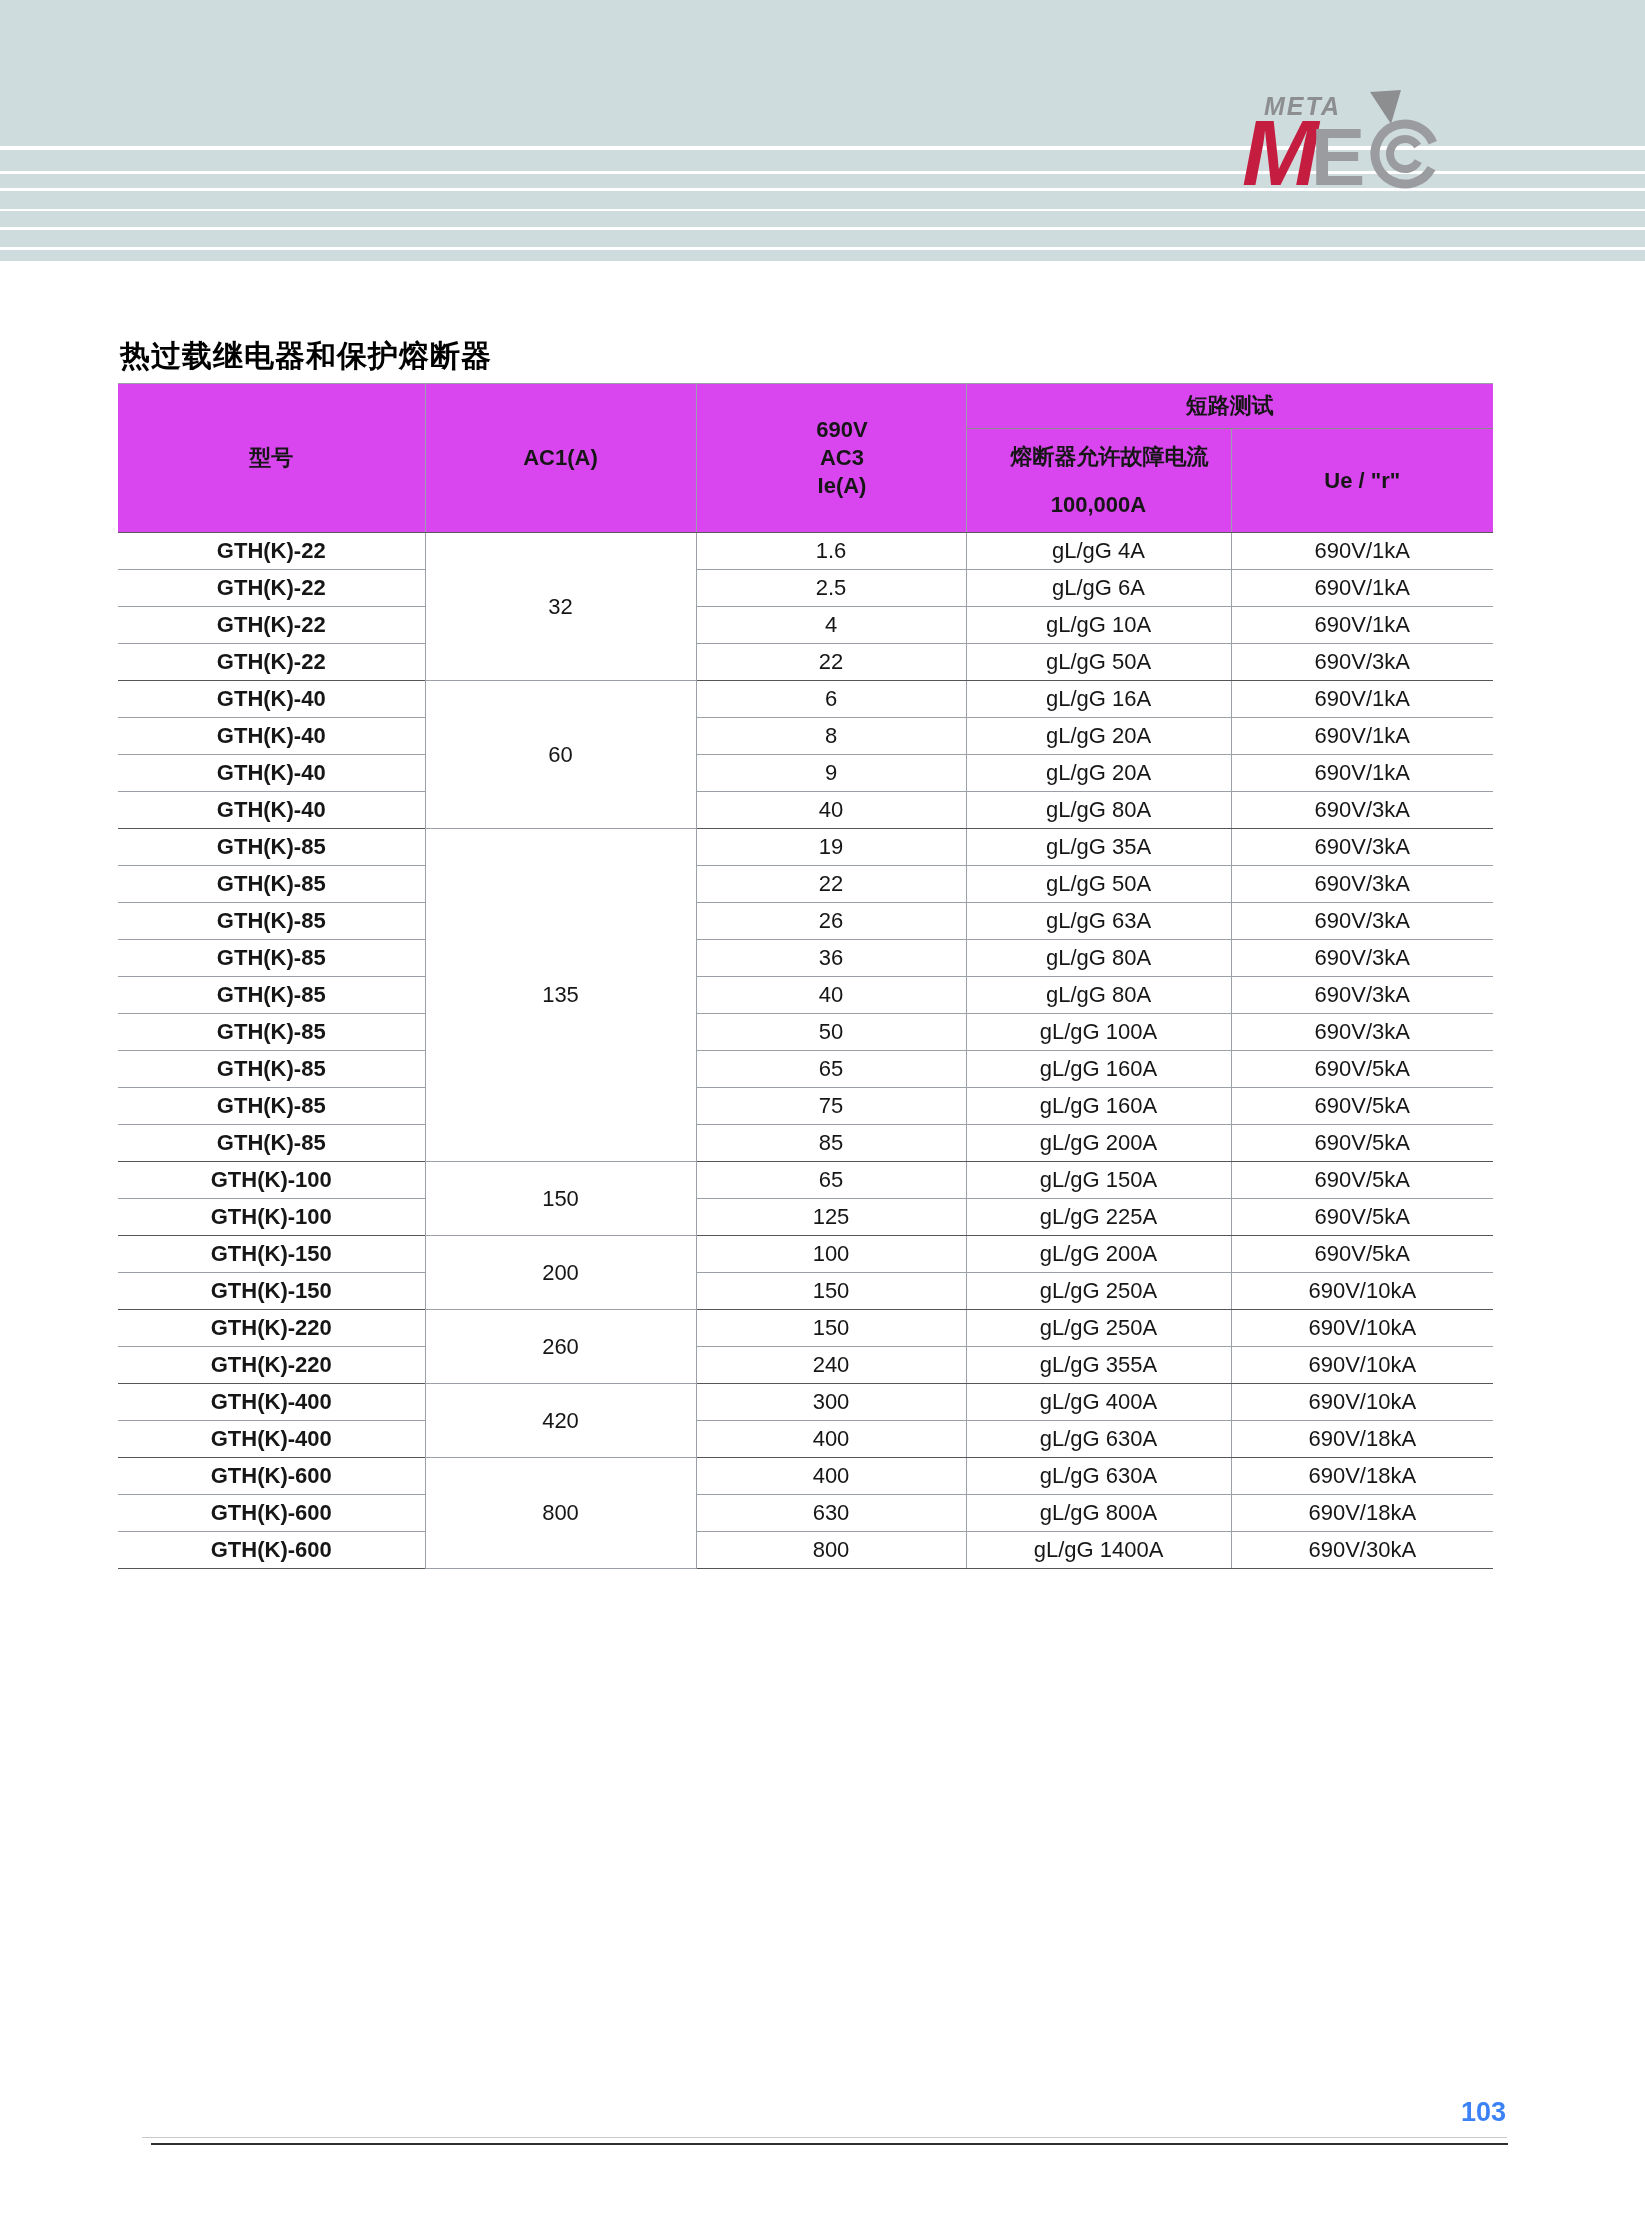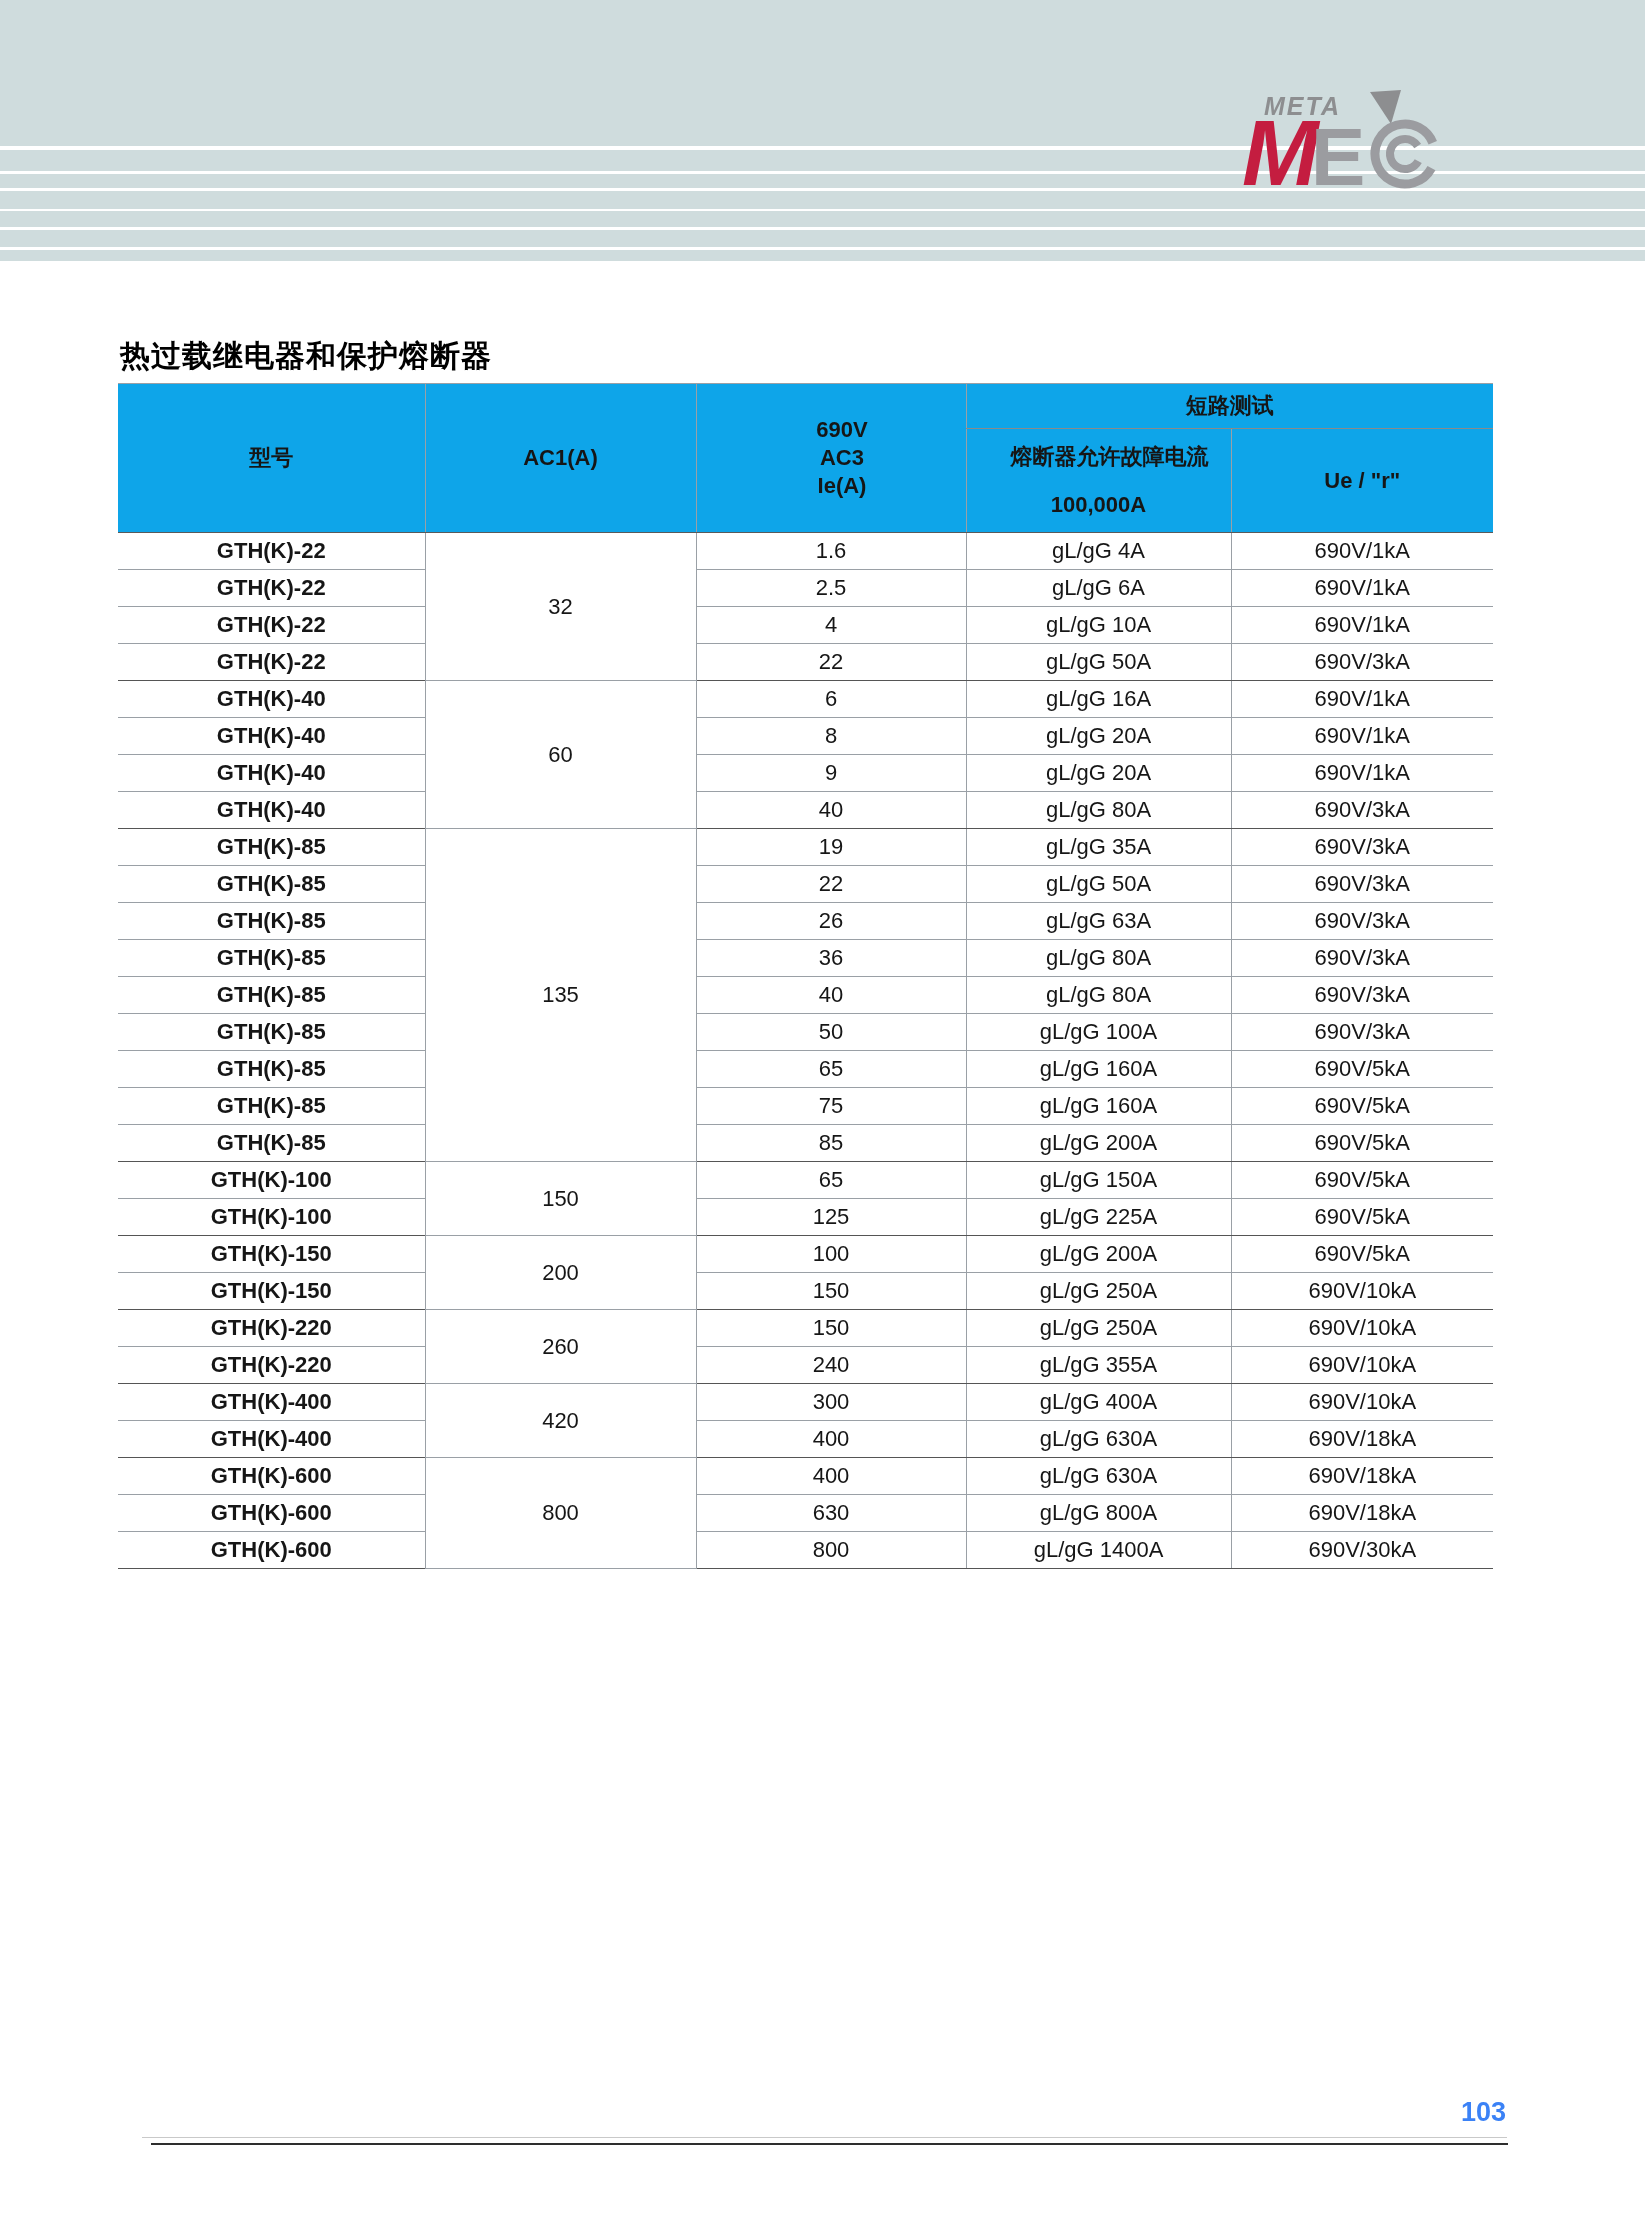--- a/index.html
+++ b/index.html
@@ -46,21 +46,21 @@
     position:absolute;left:120px;top:336px;margin:0;
     font-size:30px;font-weight:bold;color:#000000;letter-spacing:1px;
   }
   
   .spec-table{
     position:absolute;left:118px;top:383px;width:1374px;
     border-collapse:collapse;table-layout:fixed;
     font-size:22px;color:#161616;border-top:1px solid #9aa0a6;
   }
   .spec-table th{
-    background:#0ea5e9;font-weight:bold;vertical-align:middle;
+    background:#d946ef;font-weight:bold;vertical-align:middle;
     padding:0;border-bottom:1.5px solid #5a5a5a;
   }
   .spec-table th.bl, .spec-table td.bl{border-left:1px solid #9aa0a6;}
   .spec-table th.sc{height:44px;border-bottom:1px solid #8a8a8a;}
   .spec-table tr.subhead th{height:103px;}
   .spec-table th .hline{line-height:28px;margin-left:22px;}
   .spec-table th .gapline{margin-top:21px;line-height:26px;}
   .spec-table td{
     height:36px;padding:0;text-align:center;vertical-align:middle;
     border-bottom:1px solid #9aa0a6;

